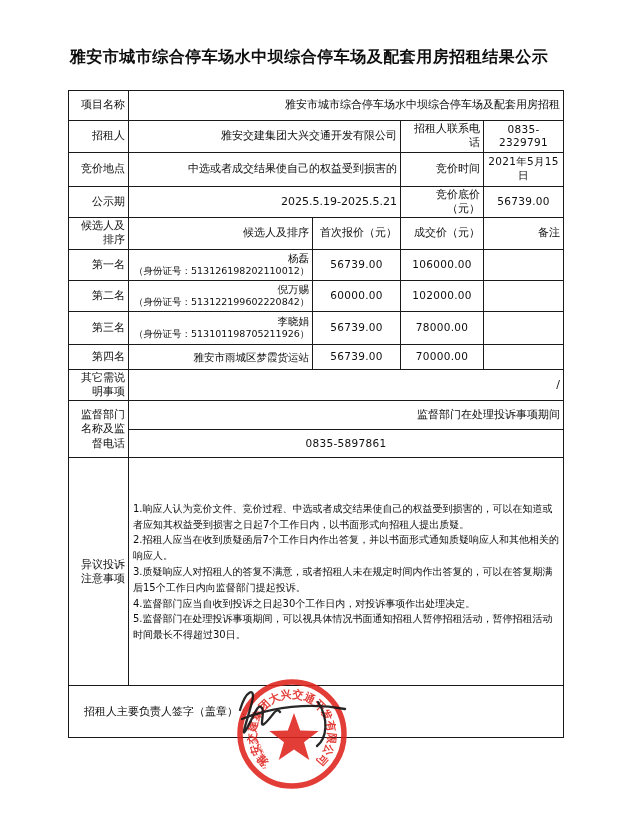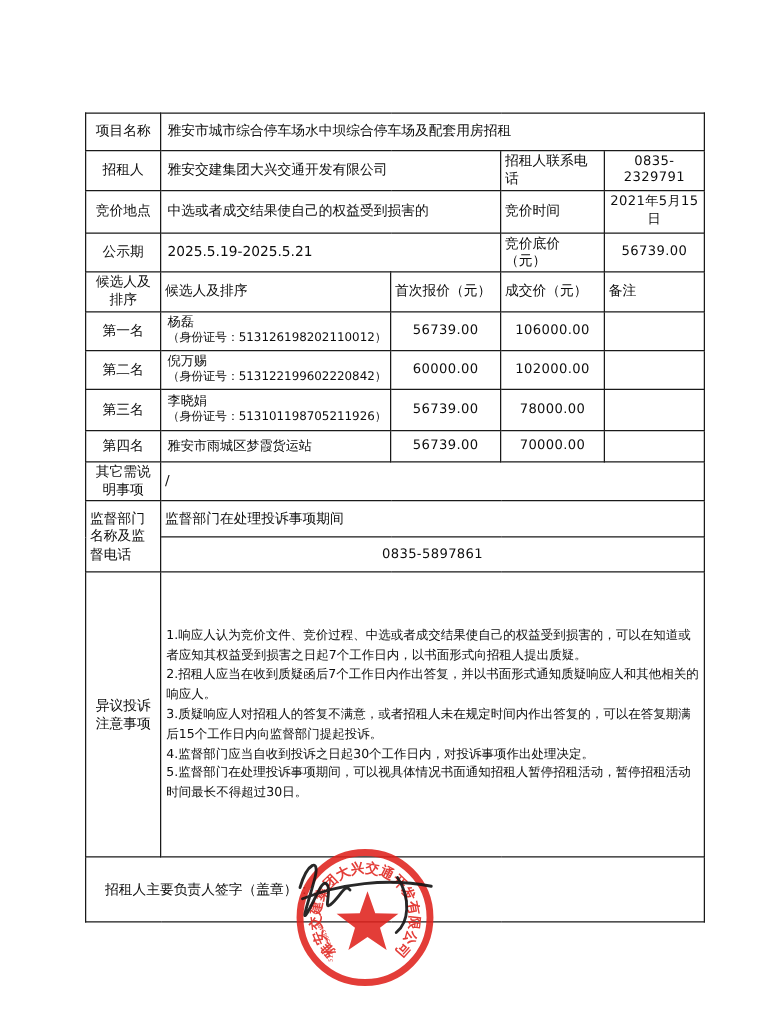--- a/index.html
+++ b/index.html
@@ -4,40 +4,41 @@
 <style>
   html,body{margin:0;padding:0;background:#ffffff;}
   .page{position:relative;width:618px;height:827px;background:#ffffff;overflow:hidden;
         font-family:"DejaVu Sans","Liberation Sans",sans-serif;color:#111;}
   .doc-title{position:absolute;top:47px;left:0;width:100%;text-align:center;
              font-size:16px;font-weight:bold;letter-spacing:0.5px;color:#0d0d0d;}
   table.result{position:absolute;left:68px;top:90px;width:495px;border-collapse:collapse;
                table-layout:fixed;}
   td{border:1px solid #1a1a1a;font-size:11px;padding:1px 3px;vertical-align:middle;
      overflow:hidden;color:#0d0d0d;line-height:1.3;}
-  td.lab{text-align:center;}
-  td.cen{text-align:left;}
-  td.val{text-align:left;padding-left:5px;}
+  td.lab{text-align:right;}
+  td.cen{text-align:right;}
+  td.val{text-align:right;padding-left:5px;}
   td.num{text-align:center;font-size:10.5px;letter-spacing:0.3px;}
   tr.h30{height:30px}tr.h28{height:28px}tr.h34{height:34px}tr.h27{height:27px}
   tr.h31{height:31px}tr.h33{height:33px}tr.h25{height:25px}tr.h29{height:29px}
   tr.h228{height:228px}tr.h52{height:52px}
   .cand-name{font-size:10.5px;line-height:1.35;margin-left:42px;}
   .cand-id{font-size:9.5px;white-space:nowrap;letter-spacing:0px;}
   .objection-text{font-size:10px;line-height:1.58;text-align:left;padding:2px 1px;}
   .objection-text div{margin:0;}
   .sig-cell{font-size:11px;padding-left:15px;}
   .seal-wrap{position:absolute;left:222px;top:662px;width:140px;height:140px;
              pointer-events:none;}
 </style>
 </head>
 <body>
 
 <div class="page">
 
+  <div class="doc-title">雅安市城市综合停车场水中坝综合停车场及配套用房招租结果公示</div>
 
   <table class="result">
     <colgroup>
       <col style="width:60px">
         <col style="width:184px">
         <col style="width:88px">
       <col style="width:83px">
         <col style="width:80px">
     </colgroup>
 

